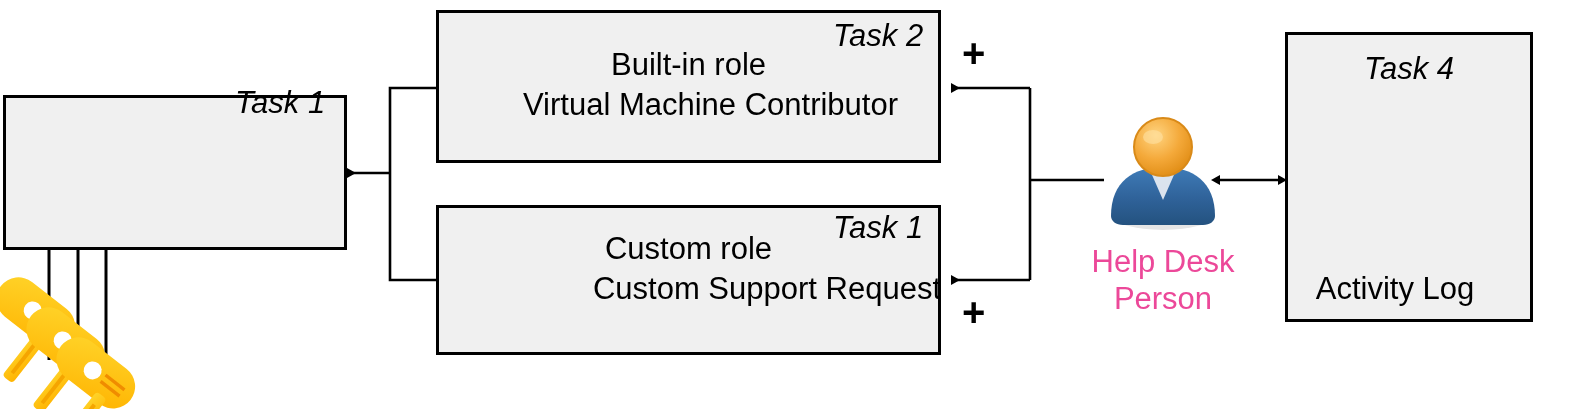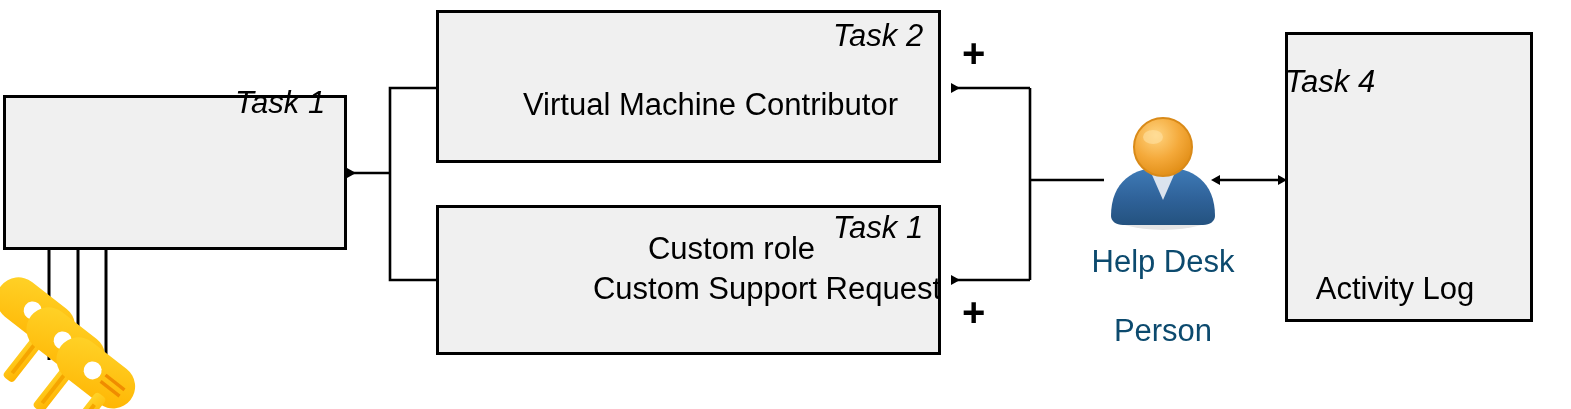--- a/index.html
+++ b/index.html
@@ -49,21 +49,21 @@
   .plus-sign {
     position: absolute;
     font-size: 40px;
     font-weight: bold;
     color: #000000;
     line-height: 1;
   }
   .person-caption {
     position: absolute;
     font-size: 31px;
-    color: #0c4a6e;
+    color: #ec4899;
     line-height: 1.12;
     text-align: center;
     white-space: nowrap;
   }
 </style>
 </head>
 <body>
 
 <div id="canvas">
 
@@ -188,30 +188,31 @@
       <line x1="16" y1="104" x2="70" y2="104" stroke="#000000" stroke-width="4"></line>
       <line x1="16" y1="118" x2="70" y2="118" stroke="#000000" stroke-width="4"></line>
     </g>
   </svg>
 
   <div class="task-box" style="left:3px; top:95px; width:344px; height:155px;"></div>
   <div class="task-tag" style="left:235px; top:87px;">Task 1</div>
 
   <div class="task-box" style="left:436px; top:10px; width:505px; height:153px;"></div>
   <div class="task-tag" style="left:833px; top:20px;">Task 2</div>
+  <div class="box-line" style="left:436px; top:48px; width:505px;">Built-in role</div>
   <div class="box-line" style="left:436px; top:88px; width:549px;">Virtual Machine Contributor</div>
 
   <div class="task-box" style="left:436px; top:205px; width:505px; height:150px;"></div>
   <div class="task-tag" style="left:833px; top:212px;">Task 1</div>
-  <div class="box-line" style="left:436px; top:232px; width:505px;margin-left:43px;">Custom role</div>
+  <div class="box-line" style="left:436px; top:232px; width:505px;">Custom role</div>
   <div class="box-line" style="left:436px; top:272px; width:505px;text-align:right;">Custom Support Request</div>
 
   <div class="task-box" style="left:1285px; top:32px; width:248px; height:290px;"></div>
-  <div class="task-tag" style="left:1285px; top:66px; width:248px; text-align:left;">Task 4</div>
+  <div class="task-tag" style="left:1285px; top:53px; width:248px; text-align:center;">Task 4</div>
   <div class="box-line" style="left:1285px; top:272px; width:220px;">Activity Log</div>
 
   <div class="plus-sign" style="left:962px; top:33px;">+</div>
   <div class="plus-sign" style="left:962px; top:292px;">+</div>
 
   <div class="person-caption" style="left:1073px; top:245px; width:180px;">Help Desk</div>
-  <div class="person-caption" style="left:1073px; top:282px; width:180px;margin-top:32px;">Person</div>
+  <div class="person-caption" style="left:1073px; top:282px; width:180px;">Person</div>
 
 </div>
 
 </body></html>

